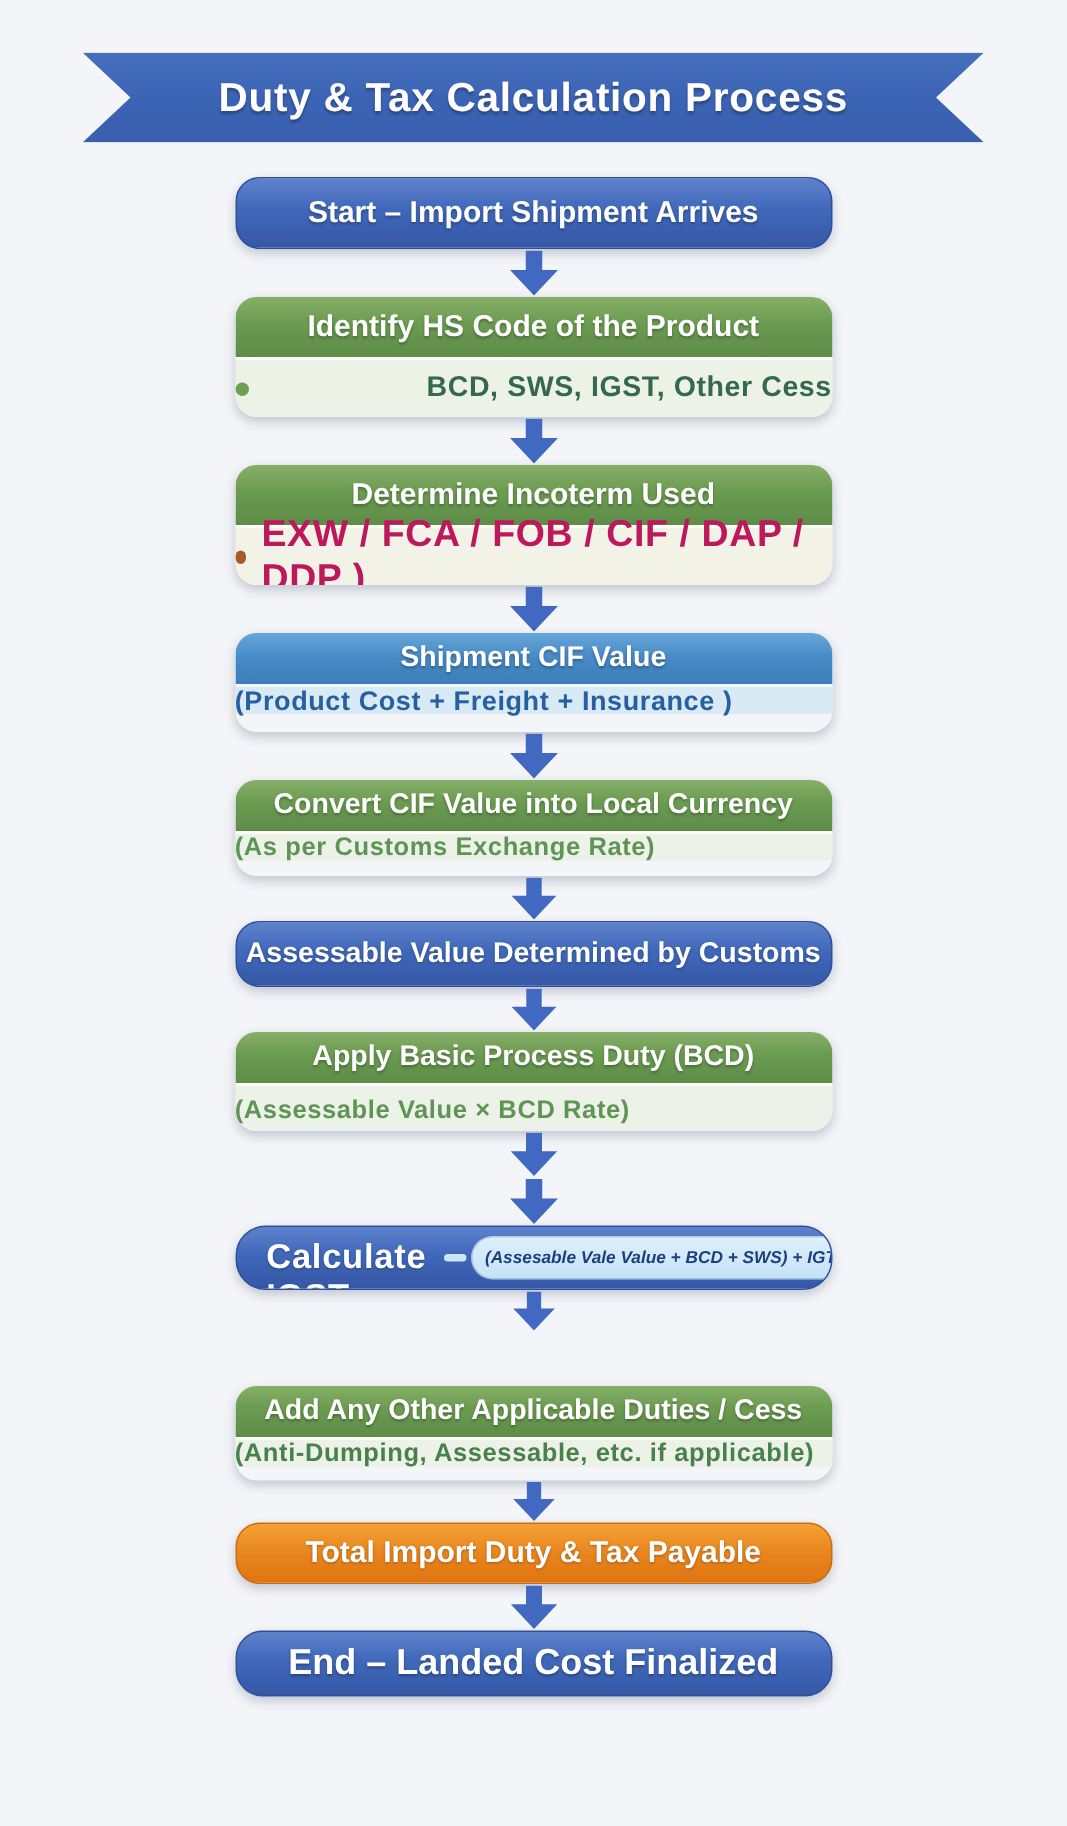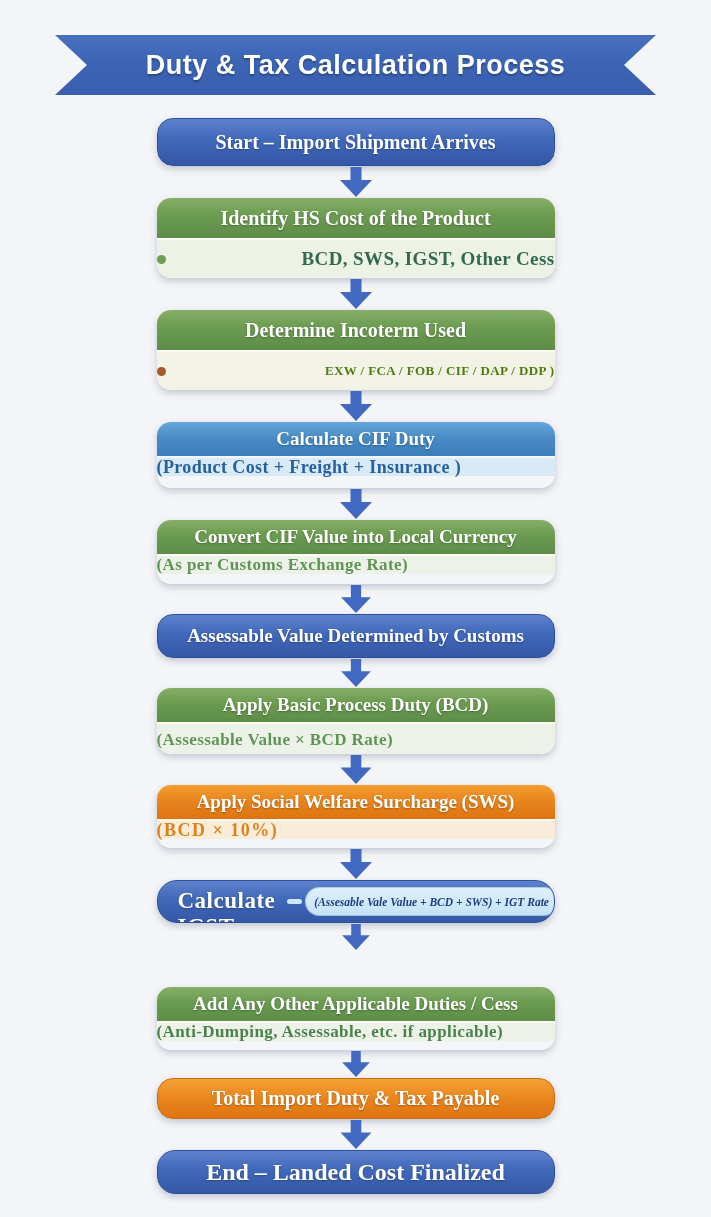--- a/index.html
+++ b/index.html
@@ -26,21 +26,20 @@
     text-shadow:0 2px 2px rgba(0,0,0,.28);
   }
   
   .arrow{display:block;margin:1px auto;flex:none;}
   
   .box{
     width:398px;flex:none;box-sizing:border-box;
     border-radius:14px;
     box-shadow:0 3px 7px rgba(40,60,90,.25);
     overflow:hidden;
-    font-family:Liberation Serif, serif;
   }
   .solid{
     display:flex;align-items:center;justify-content:center;
     border-radius:16px;
   }
   .solid .t{
     color:#fff;font-weight:bold;text-shadow:0 1px 2px rgba(0,0,0,.3);
   }
   .blue-solid{background:linear-gradient(180deg,#5e82cc 0%,#4068ba 45%,#3557a6 100%);border:1px solid #2e4f9b;}
   .orange-solid{background:linear-gradient(180deg,#f3a134 0%,#e8831c 55%,#df7512 100%);border:1px solid #c96c10;}
@@ -89,51 +88,51 @@
     <span class="t" style="font-size:20px;">Start – Import Shipment Arrives</span>
   </div>
 
   <svg class="arrow" width="34" height="30" viewBox="0 0 34 30">
     <rect x="11.5" y="0" width="11" height="14" fill="#4169c1"></rect>
       <polygon points="1,13 33,13 17,30" fill="#4169c1"></polygon>
   </svg>
 
   <div class="box green lg" style="height:80px;">
     <div class="hdr">
-      <span>Identify HS Cost of the Product</span>
+      <span>Identify HS Code of the Product</span>
     </div>
     <div class="sub" style="background:#edf2e7;color:#34684f;font-size:19px;">
       <span class="bullet" style="background:#6ea052;"></span>
       <span>BCD, SWS, IGST, Other Cess</span>
     </div>
   </div>
 
   <svg class="arrow" width="34" height="30" viewBox="0 0 34 30">
     <rect x="11.5" y="0" width="11" height="14" fill="#4169c1"></rect>
       <polygon points="1,13 33,13 17,30" fill="#4169c1"></polygon>
   </svg>
 
   <div class="box green lg" style="height:80px;">
     <div class="hdr">
       <span>Determine Incoterm Used</span>
     </div>
-    <div class="sub" style="background:#f2f2e6;color:#4d7c0f;font-size:13px;">
+    <div class="sub" style="background:#f2f2e6;color:#be185d;font-size:25px;">
       <span class="bullet" style="background:#a85a28;"></span>
       <span>EXW / FCA / FOB / CIF / DAP / DDP )</span>
     </div>
   </div>
 
   <svg class="arrow" width="34" height="30" viewBox="0 0 34 30">
     <rect x="11.5" y="0" width="11" height="14" fill="#4169c1"></rect>
       <polygon points="1,13 33,13 17,30" fill="#4169c1"></polygon>
   </svg>
 
   <div class="box blue2 sm" style="height:66px;">
     <div class="hdr">
-      <span>Calculate CIF Duty</span>
+      <span>Shipment CIF Value</span>
     </div>
     <div class="sub" style="background:#d9eaf7;color:#27609f;font-size:18px;">
       <span>(Product Cost + Freight + Insurance )</span>
     </div>
   </div>
 
   <svg class="arrow" width="34" height="30" viewBox="0 0 34 30">
     <rect x="11.5" y="0" width="11" height="14" fill="#4169c1"></rect>
       <polygon points="1,13 33,13 17,30" fill="#4169c1"></polygon>
   </svg>
@@ -168,28 +167,20 @@
     <div class="sub" style="background:#edf2e8;color:#5e9554;font-size:17px;height:32px;">
       <span>(Assessable Value × BCD Rate)</span>
     </div>
   </div>
 
   <svg class="arrow" width="34" height="29" viewBox="0 0 34 30">
     <rect x="11.5" y="0" width="11" height="14" fill="#4169c1"></rect>
       <polygon points="1,13 33,13 17,30" fill="#4169c1"></polygon>
   </svg>
 
-  <div class="box orange2 sm" style="height:63px;">
-    <div class="hdr">
-      <span>Apply Social Welfare Surcharge (SWS)</span>
-    </div>
-    <div class="sub" style="background:#f9edda;color:#e08019;font-size:18px;letter-spacing:1.5px;">
-      <span>(BCD × 10%)</span>
-    </div>
-  </div>
 
   <svg class="arrow" width="34" height="30" viewBox="0 0 34 30">
     <rect x="11.5" y="0" width="11" height="14" fill="#4169c1"></rect>
       <polygon points="1,13 33,13 17,30" fill="#4169c1"></polygon>
   </svg>
 
   <div class="box solid blue-solid igst" style="height:43px;border-radius:20px;">
     <span class="t">Calculate IGST</span>
     <span class="dash"></span>
     <span class="pill">(Assesable Vale Value + BCD + SWS) + IGT Rate</span>

